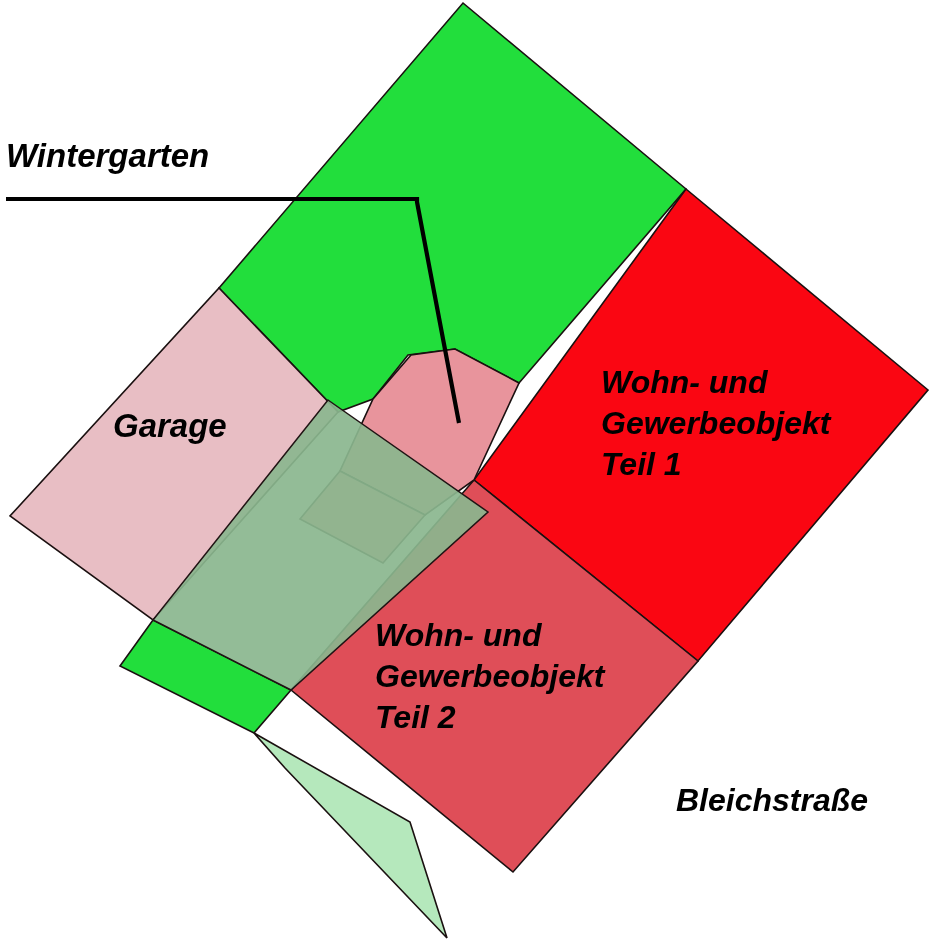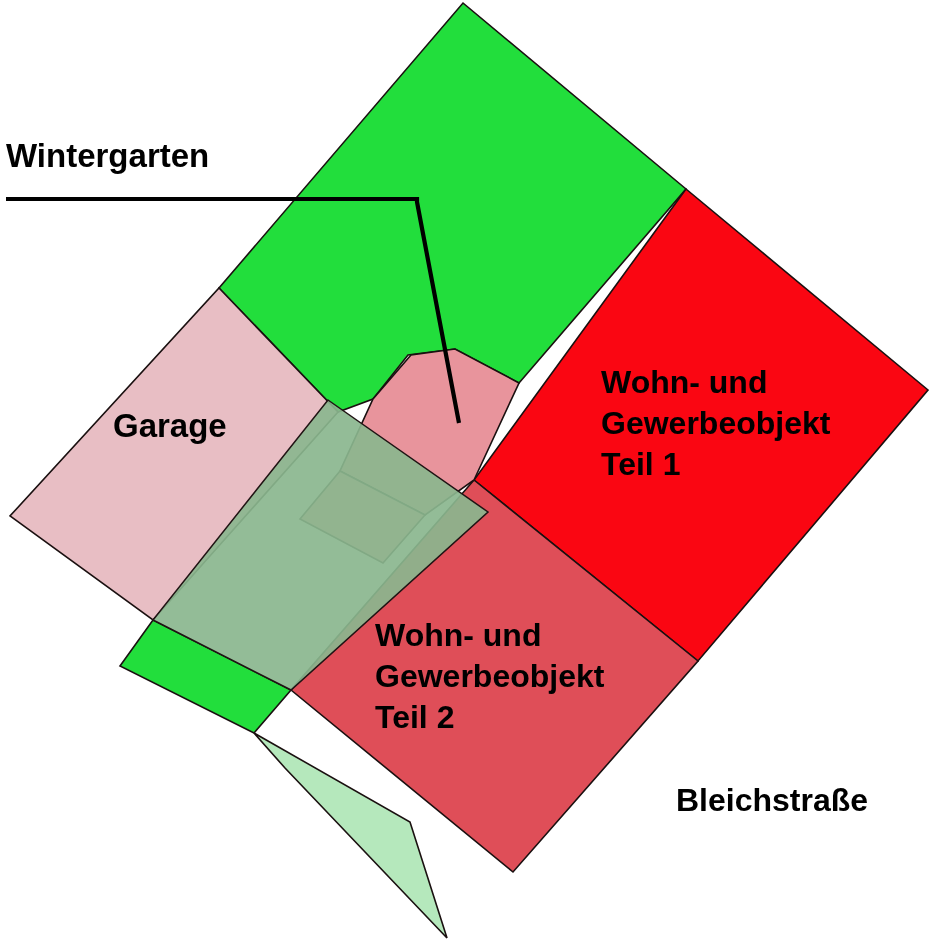--- a/index.html
+++ b/index.html
@@ -10,20 +10,21 @@
   }
   body {
     font-family: "Liberation Sans", sans-serif;
   }
   #stage {
     position: relative;
     width: 934px;
     height: 943px;
     background: #ffffff;
     overflow: hidden;
+    font-style: italic;
   }
   #plan-svg {
     position: absolute;
     left: 0;
     top: 0;
     width: 934px;
     height: 943px;
     display: block;
   }
   .map-label {

